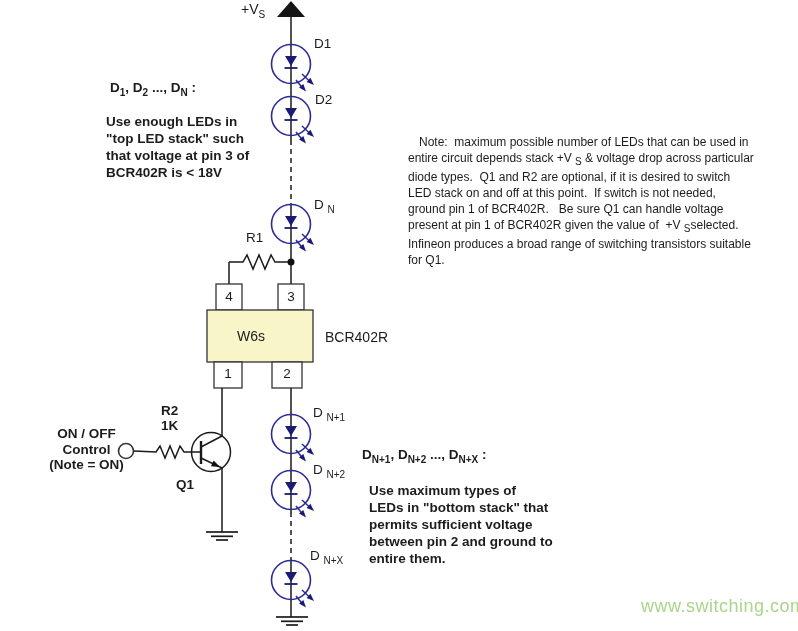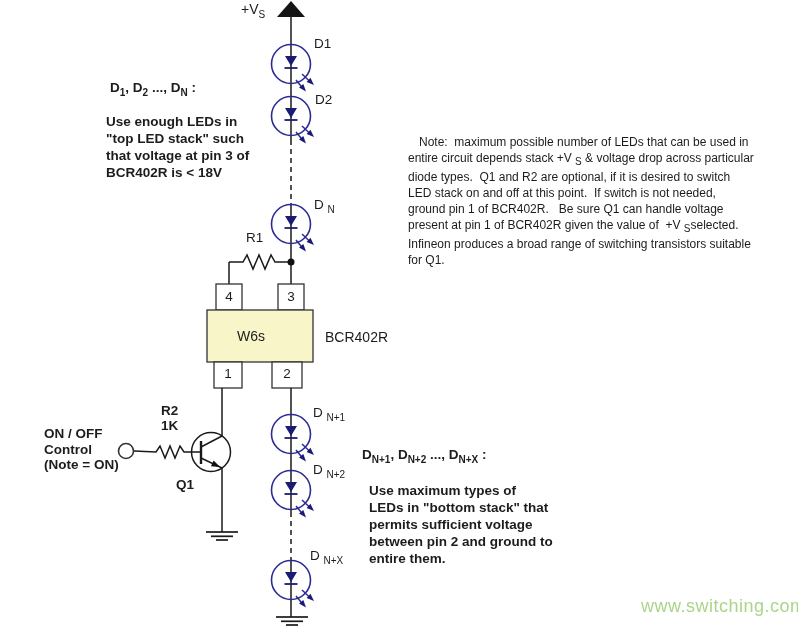--- a/index.html
+++ b/index.html
@@ -8,21 +8,21 @@
     font-family:"Liberation Sans", sans-serif; color:#1c1c1c; overflow:hidden;margin-left:44px;
   }
   .schematic { position:absolute; left:0; top:0; }
   .lbl { position:absolute; font-size:13.5px; white-space:pre; line-height:15px; }
   .lbl sub { font-size:10px; }
   .hdr { font-weight:bold; }
   .pin-num { position:absolute; font-size:13.5px; text-align:center; }
   .block { position:absolute; font-size:13.5px; }
   .block div { white-space:pre;font-weight:bold; }
   .topnote-body div, .botnote-body div { line-height:17px; }
-  .control-block { line-height:15.5px; }
+  .control-block { text-align:center; line-height:15.5px; }
   .r2-block { line-height:14.5px; }
   .note { position:absolute; font-size:12px; line-height:15.9px; width:425px; }
   .note div { white-space:pre; }
   .note div:first-child { text-indent:11px; }
   .watermark { position:absolute; left:597px; top:596px; font-size:18px; letter-spacing:0.5px; }
 </style>
 </head>
 <body>
 
 <div class="stage">

